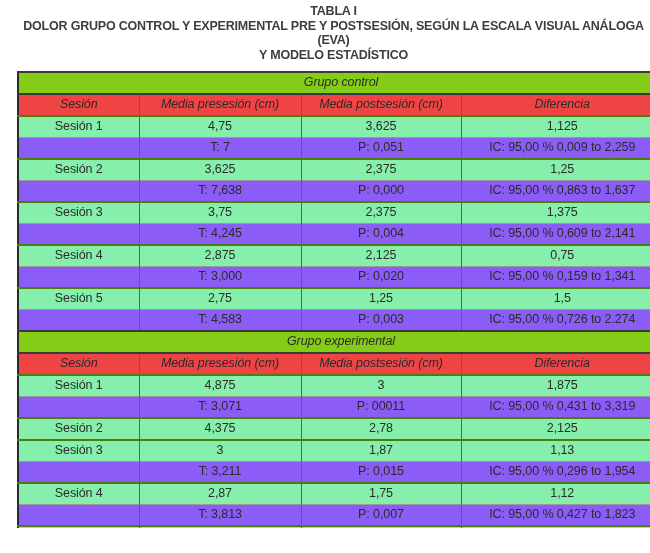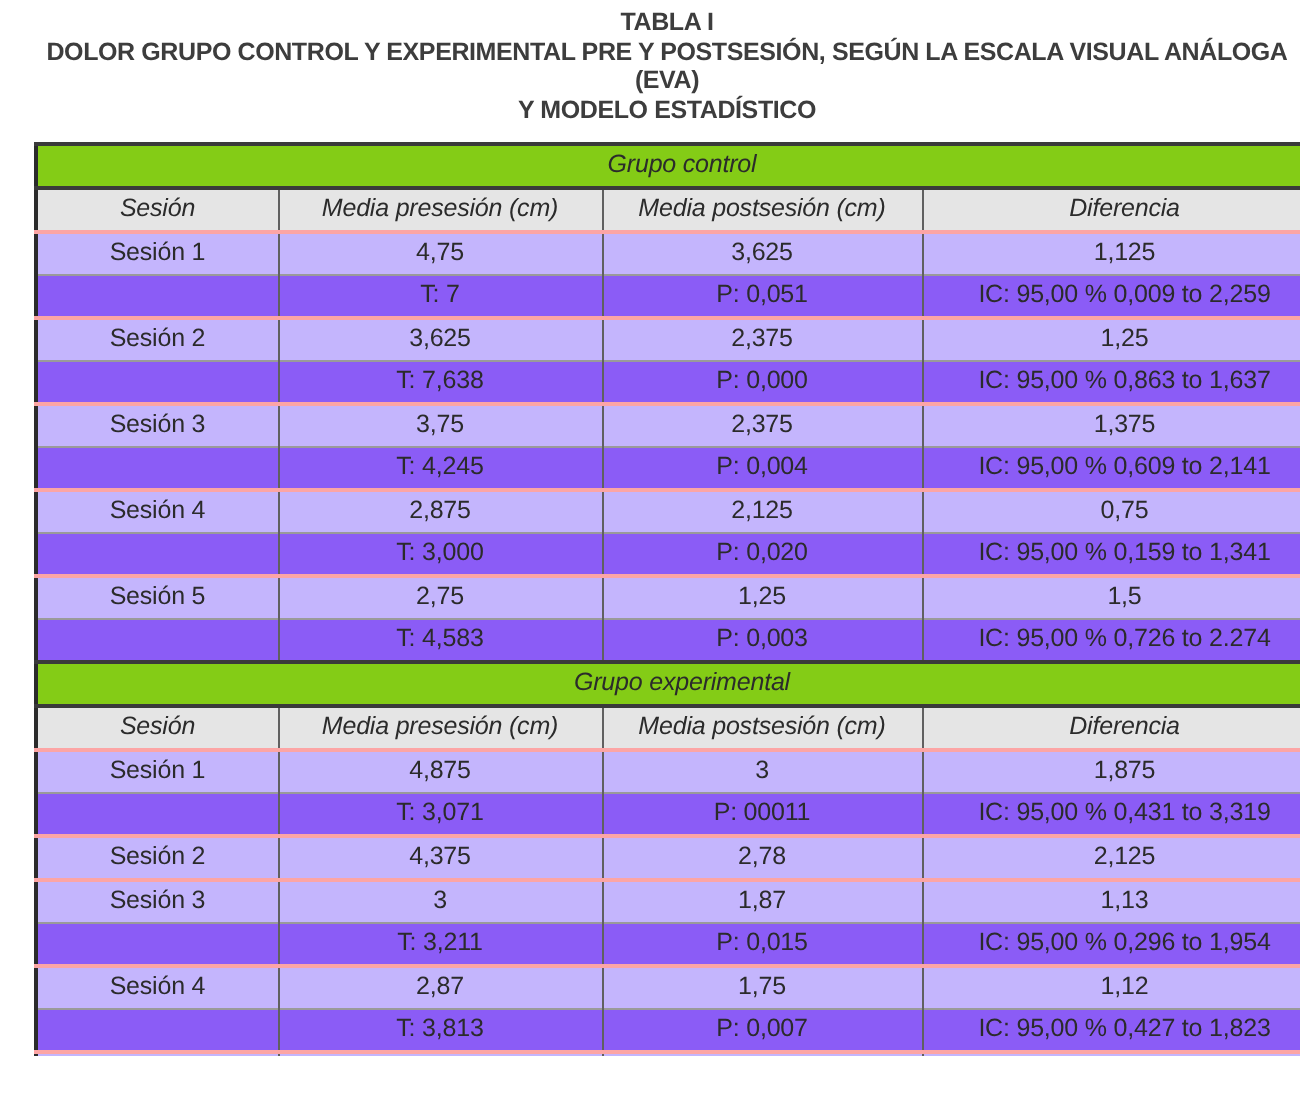--- a/index.html
+++ b/index.html
@@ -48,26 +48,26 @@
     letter-spacing: -0.1px;
   }
   td:first-child, th:first-child { border-left: none; }
   tr.group-row td {
     background: #84cc16;
     font-style: italic;
     border-top: 2px solid #3a3a3a;
     border-left: none;
   }
   tr.cols-row th {
-    background: #e5e5e5;
+    background: #ef4444;
     font-style: italic;
     font-weight: 400;
     border-top: 2px solid #3a3a3a;
   }
-  tr.value-row td { border-top: 2px solid #fca5a5; background: #c4b5fd; }
+  tr.value-row td { border-top: 2px solid #4d7c0f; background: #86efac; }
   tr.stat-row  td { border-top: 1px solid #9a9a9a; background: #8b5cf6; }
 </style>
 </head>
 <body>
 
 <div class="page">
 
   <div class="caption">
     <div>TABLA I</div>
     <div>DOLOR GRUPO CONTROL Y EXPERIMENTAL PRE Y POSTSESIÓN, SEGÚN LA ESCALA VISUAL ANÁLOGA (EVA)</div>

